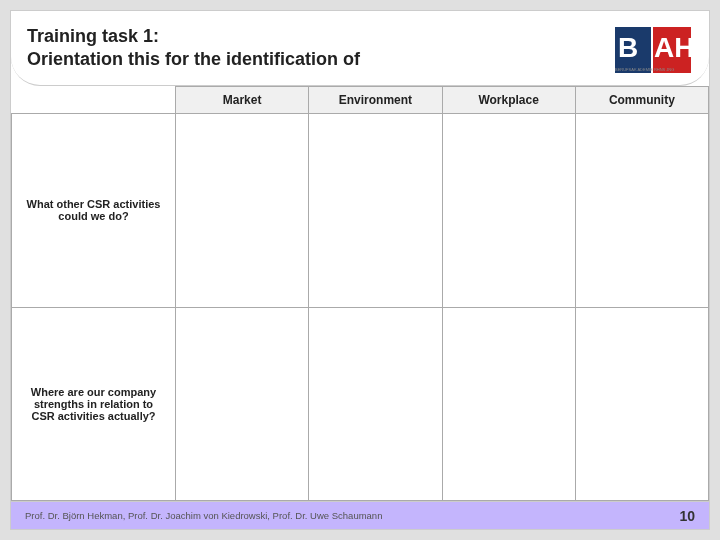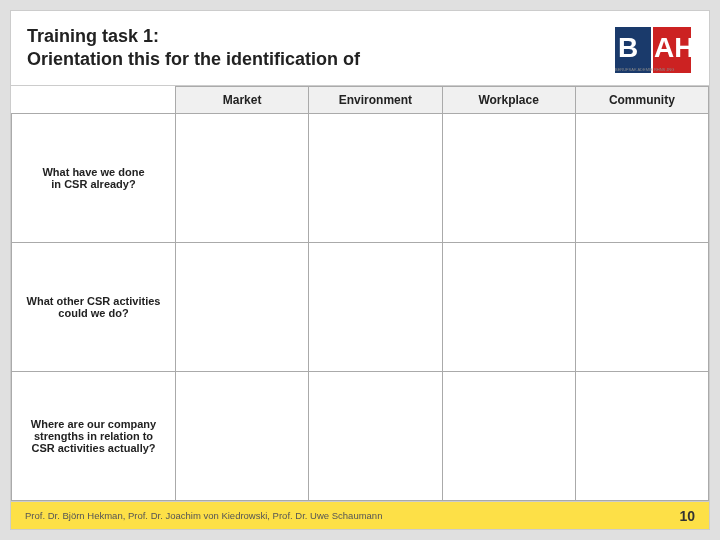--- a/index.html
+++ b/index.html
@@ -25,20 +25,21 @@
     }
 
     
     .slide-header {
       display: flex;
       align-items: flex-start;
       justify-content: space-between;
       padding: 14px 16px 10px 16px;
       border-bottom: 1px solid #cccccc;
       flex-shrink: 0;
+      border-radius: 29px;
     }
 
     .slide-title {
       font-size: 18px;
       font-weight: bold;
       color: #222222;
       line-height: 1.3;
     }
 
     .logo-box {
@@ -115,21 +116,21 @@
       height: 80px;
     }
 
     
     .slide-footer {
       display: flex;
       align-items: center;
       justify-content: space-between;
       padding: 4px 14px;
       border-top: 1px solid #cccccc;
-      background: #fde047;
+      background: #c4b5fd;
       flex-shrink: 0;
       height: 28px;
     }
 
     .footer-text {
       font-size: 9.5px;
       color: #555555;
     }
 
     .footer-page {
@@ -171,27 +172,20 @@
         <tr>
           <th class="empty-corner"></th>
           <th>Market</th>
           <th>Environment</th>
           <th>Workplace</th>
           <th>Community</th>
         </tr>
       </thead>
       <tbody>
         <tr>
-          <td class="row-label">What have we done<br>in CSR already?</td>
-          <td class="data-cell"></td>
-          <td class="data-cell"></td>
-          <td class="data-cell"></td>
-          <td class="data-cell"></td>
-        </tr>
-        <tr>
           <td class="row-label">What other CSR activities<br>could we do?</td>
           <td class="data-cell"></td>
           <td class="data-cell"></td>
           <td class="data-cell"></td>
           <td class="data-cell"></td>
         </tr>
         <tr>
           <td class="row-label">Where are our company<br>strengths in relation to<br>CSR activities actually?</td>
           <td class="data-cell"></td>
           <td class="data-cell"></td>

